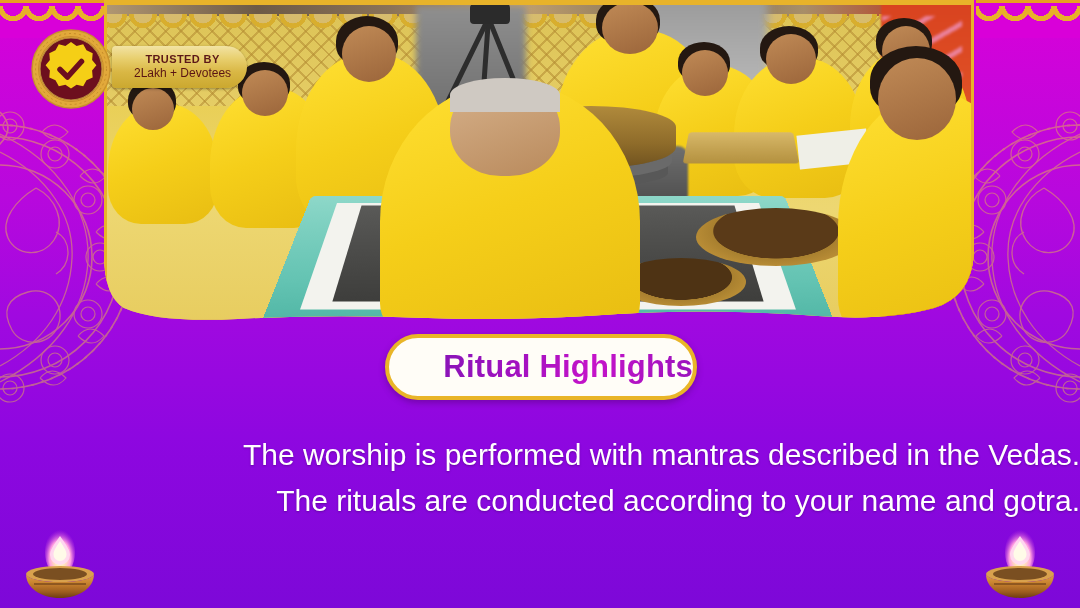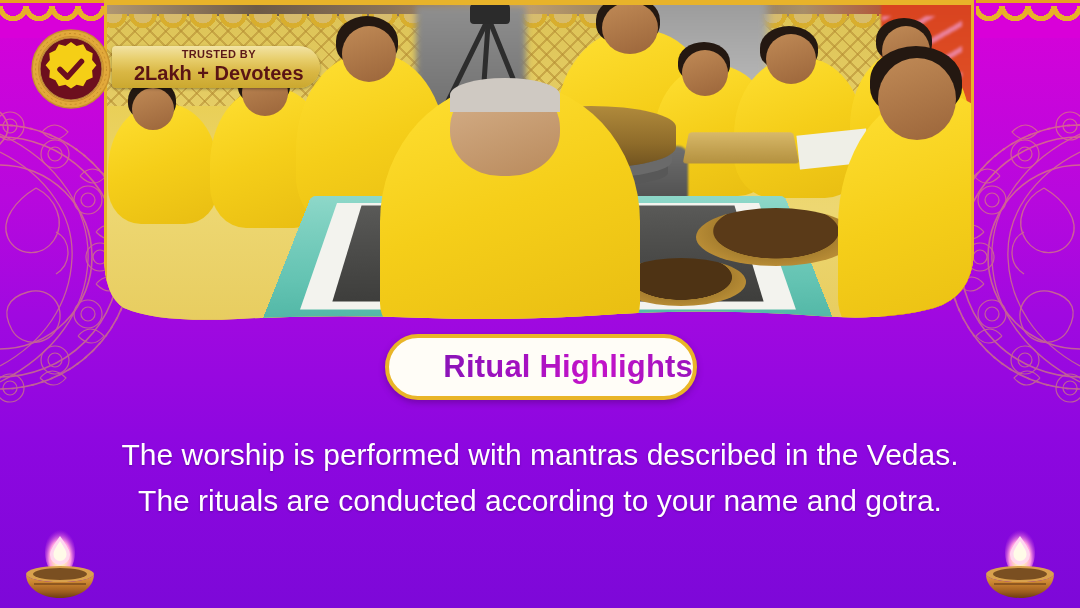--- a/index.html
+++ b/index.html
@@ -208,21 +208,21 @@
     background:linear-gradient(180deg,#f2e3a4 0%, #e8cf6e 30%, #d9b744 62%, #cba82f 100%);
     border-radius:4px 22px 22px 4px;
     box-shadow:0 1px 3px rgba(0,0,0,.35);
     z-index:8;
     display:flex; flex-direction:column; align-items:center; justify-content:center;
   }
   #ribbon .l1{
     font-size:11px; font-weight:700; letter-spacing:.4px; color:#5c1818; line-height:1.15;
   }
   #ribbon .l2{
-    font-size:20px; font-weight:700; color:#5a1414; line-height:1.2; white-space:nowrap;
+    font-size:12px; font-weight:400; color:#5a1414; line-height:1.2; white-space:nowrap;
   }
 
   
   #badge{
     position:absolute; left:30px; top:28px; width:82px; height:82px; z-index:9;
   }
 
   
   #title-pill{
     position:absolute; left:385px; top:334px; width:312px; height:66px;
@@ -237,21 +237,21 @@
     font-size:31px; font-weight:700; letter-spacing:.2px;
     background:linear-gradient(100deg,#8a14b8 0%, #a211c0 30%, #c513c9 60%, #9a13bd 100%);
     -webkit-background-clip:text; background-clip:text;
     color:transparent;
     white-space:nowrap;
   }
 
   
   #body-copy{
     position:absolute; left:0; right:0; top:432px;
-    text-align:center; z-index:6;
+    text-align:right; z-index:6;
   }
   #body-copy p{
     color:#ffffff;
     font-size:30px;
     font-weight:400;
     line-height:46px;
     text-shadow:0 1px 2px rgba(40,0,60,.35);
   }
 
   

